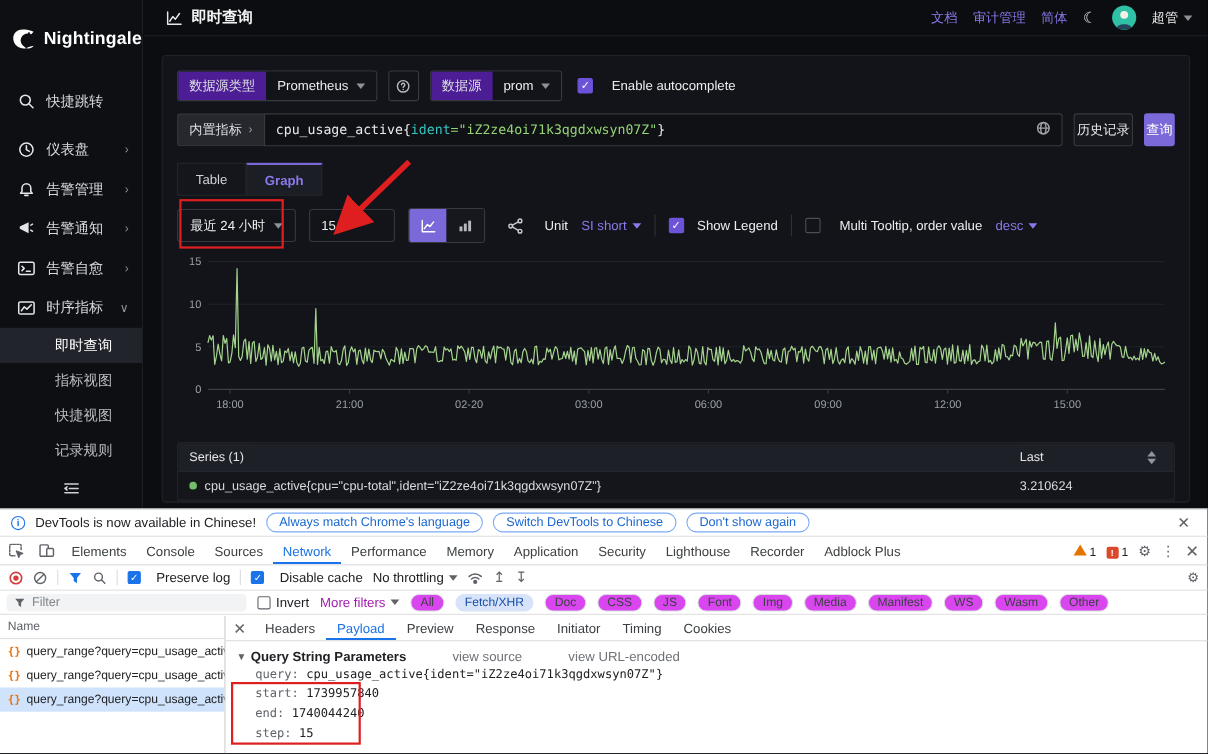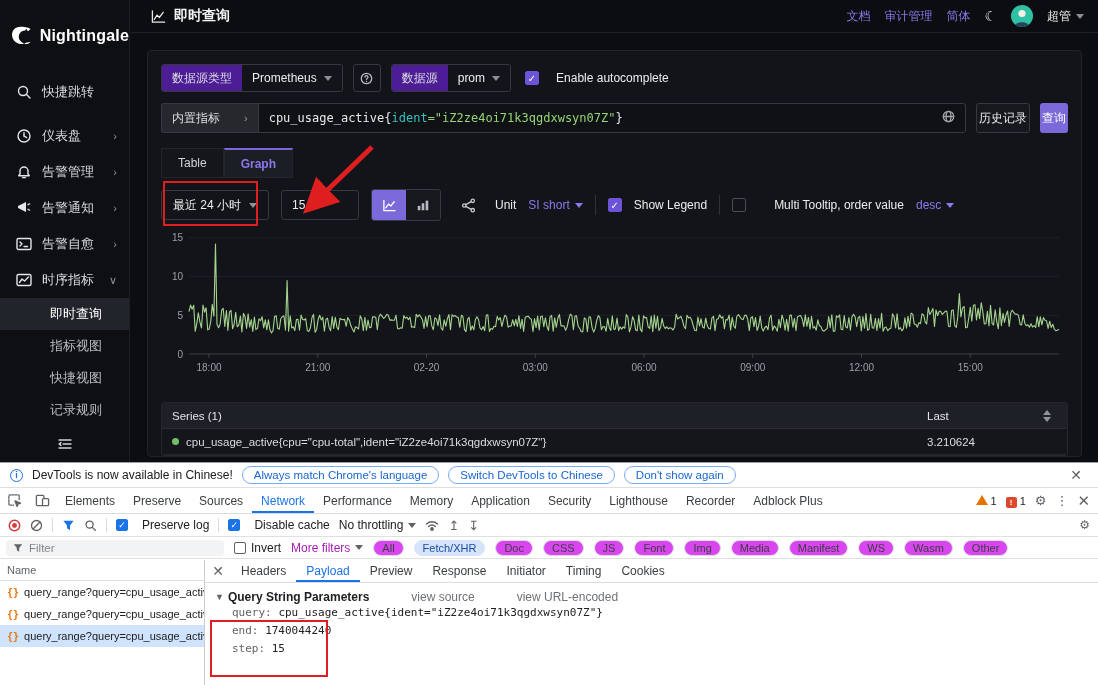--- a/index.html
+++ b/index.html
@@ -37,21 +37,21 @@
   .grp { display:flex; height:28px; border:1px solid #36393f; border-radius:3px; overflow:hidden; font-size:12px; }
   .grp .lab { background:#4c1d95; color:#dcdee2; display:flex; align-items:center; padding:0 10px; }
   .grp .val { background:#121419; color:#eceded; display:flex; align-items:center; gap:7px; padding:0 10px; cursor:pointer; }
   .sqbox { width:28px; height:28px; border:1px solid #36393f; border-radius:3px; display:flex; align-items:center; justify-content:center; color:#b7bac0; font-size:12px; cursor:pointer; }
   .cdn { width:0; height:0; border-left:4px solid transparent; border-right:4px solid transparent; border-top:5px solid #8e9198; display:inline-block; }
   .chk { width:14px; height:14px; border-radius:2px; border:1px solid #4a4d55; display:inline-flex; align-items:center; justify-content:center; font-size:10px; color:#fff; flex:0 0 14px; cursor:pointer; }
   .chk.on { background:#6c53d8; border-color:#6c53d8; }
   .chklabel { font-size:12px; color:#eceded; margin-left:7px; }
 
   .row2 { display:flex; height:30px; margin-bottom:13px; }
-  .qchip { display:flex; align-items:center; gap:24px; background:#26282e; border:1px solid #36393f; border-right:none; border-radius:3px 0 0 3px; padding:0 10px; font-size:12px; color:#dcdee2; cursor:pointer; }
+  .qchip { display:flex; align-items:center; gap:6px; background:#26282e; border:1px solid #36393f; border-right:none; border-radius:3px 0 0 3px; padding:0 10px; font-size:12px; color:#dcdee2; cursor:pointer; }
   .qinput { flex:1; display:flex; align-items:center; background:#0f1115; border:1px solid #36393f; padding:0 10px; font-family:"DejaVu Sans Mono",monospace; font-size:12px; border-radius:0 3px 3px 0; }
   .qinput .globe { margin-left:auto; color:#9fa3aa; }
   .ex-n { color:#e8e9eb; } .ex-k { color:#35c2bd; } .ex-v { color:#95d475; } .ex-c { color:#e8e9eb; }
   .btn { height:30px; display:flex; align-items:center; justify-content:center; padding:0 2px; border-radius:3px; font-size:12px; cursor:pointer; }
   .btn.ghost { border:1px solid #36393f; color:#e8e9eb; background:#16181d; margin-left:10px; }
   .btn.primary { background:#7b68d9; color:#fff; margin-left:10px; }
 
   .tabsrow { position:relative; display:flex; align-items:flex-end; height:32px; margin-bottom:10px; }
   .rtab { height:30px; display:flex; align-items:center; justify-content:center; padding:0 16px; font-size:12px; color:#cfd2d6; background:#14161b; border:1px solid #23252b; cursor:pointer; }
   .rtab.active { background:#1b1e25; color:#8a79ec; border-top:2px solid #7b68d9; font-weight:bold; }
@@ -347,21 +347,21 @@
           <span class="unitlab">Unit</span>
           <span class="pdrop">
               <span>SI short</span>
               <span class="cdn"></span>
             </span>
           <div class="vdiv"></div>
           <span class="chk on">✓</span>
           <span class="chklabel" style="margin-left:0;">Show Legend</span>
           <div class="vdiv"></div>
           <span class="chk"></span>
-          <span class="chklabel" style="margin-left:16px;">Multi Tooltip, order value</span>
+          <span class="chklabel" style="margin-left:5px;">Multi Tooltip, order value</span>
           <span class="pdrop">
               <span>desc</span>
               <span class="cdn"></span>
             </span>
         </div>
 
         <div class="chartwrap">
           <svg id="chart" width="903" height="166" viewBox="0 0 903 166">
             <g id="c-grid">
                 <line x1="28" y1="89.29032258064515" x2="898" y2="89.29032258064515" stroke="#1e2126" stroke-width="1"></line>
@@ -440,21 +440,21 @@
             <path d="M8.5 8.5 L14.5 10.8 L11.8 11.8 L10.8 14.5 Z" fill="currentColor"></path>
           </svg>
       </span>
       <span class="dticon">
         <svg class="ic ln" viewBox="0 0 16 16" width="15" height="15">
             <rect x="1.5" y="2.5" width="8" height="11" rx="1"></rect>
             <rect x="8" y="6" width="6.5" height="7.5" rx="1" fill="#fff"></rect>
           </svg>
       </span>
       <span class="dtab">Elements</span>
-      <span class="dtab">Preserve</span>
+      <span class="dtab">Console</span>
       <span class="dtab">Sources</span>
       <span class="dtab active">Network</span>
       <span class="dtab">Performance</span>
       <span class="dtab">Memory</span>
       <span class="dtab">Application</span>
       <span class="dtab">Security</span>
       <span class="dtab">Lighthouse</span>
       <span class="dtab">Recorder</span>
       <span class="dtab">Adblock Plus</span>
       <span class="dtright">
@@ -560,20 +560,21 @@
           <span class="ptab">Cookies</span>
         </div>
         <div class="payload">
           <div class="psec">
             <span class="tri">▼</span>
             <b>Query String Parameters</b>
             <span class="plink">view source</span>
             <span class="plink">view URL-encoded</span>
           </div>
           <div class="pline"><span class="pk">query:</span> <span class="pv">cpu_usage_active{ident="iZ2ze4oi71k3qgdxwsyn07Z"}</span></div>
+          <div class="pline"><span class="pk">start:</span> <span class="pv">1739957840</span></div>
           <div class="pline"><span class="pk">end:</span> <span class="pv">1740044240</span></div>
           <div class="pline"><span class="pk">step:</span> <span class="pv">15</span></div>
         </div>
       </div>
     </div>
   </div>
 
   <div class="ann" style="left:163px; top:181px; width:95px; height:45px;"></div>
   <div class="ann" style="left:210px; top:620px; width:118px; height:57px;"></div>
   <svg class="annsvg" style="left:292px; top:136px;" width="92" height="86" viewBox="0 0 92 86">

